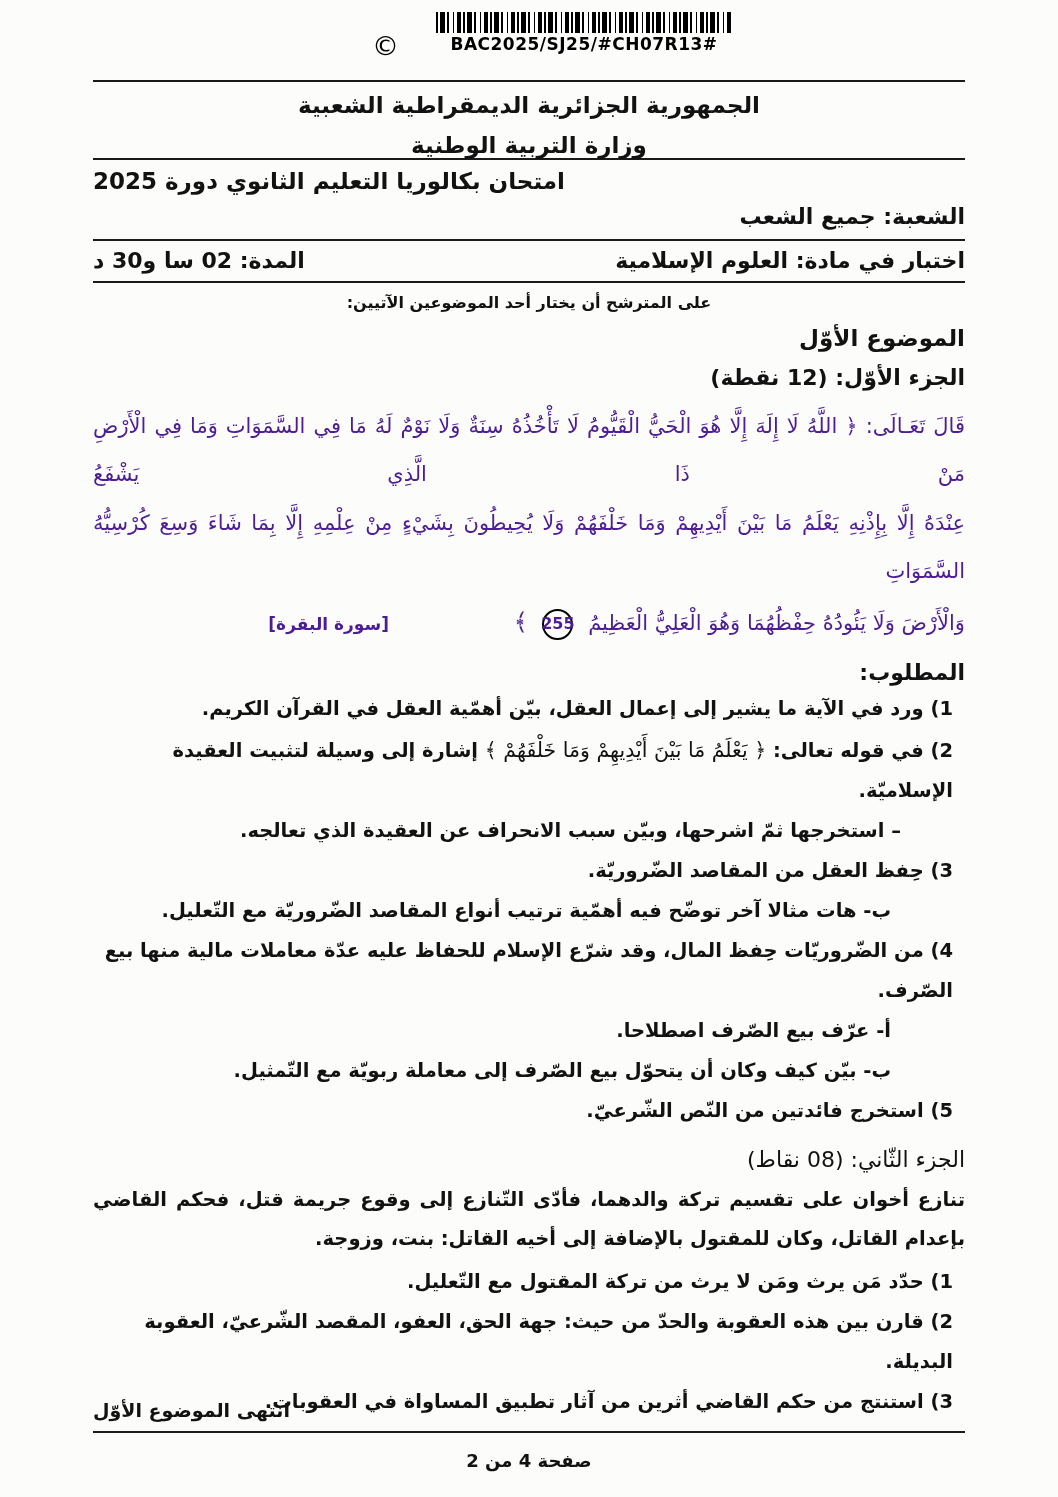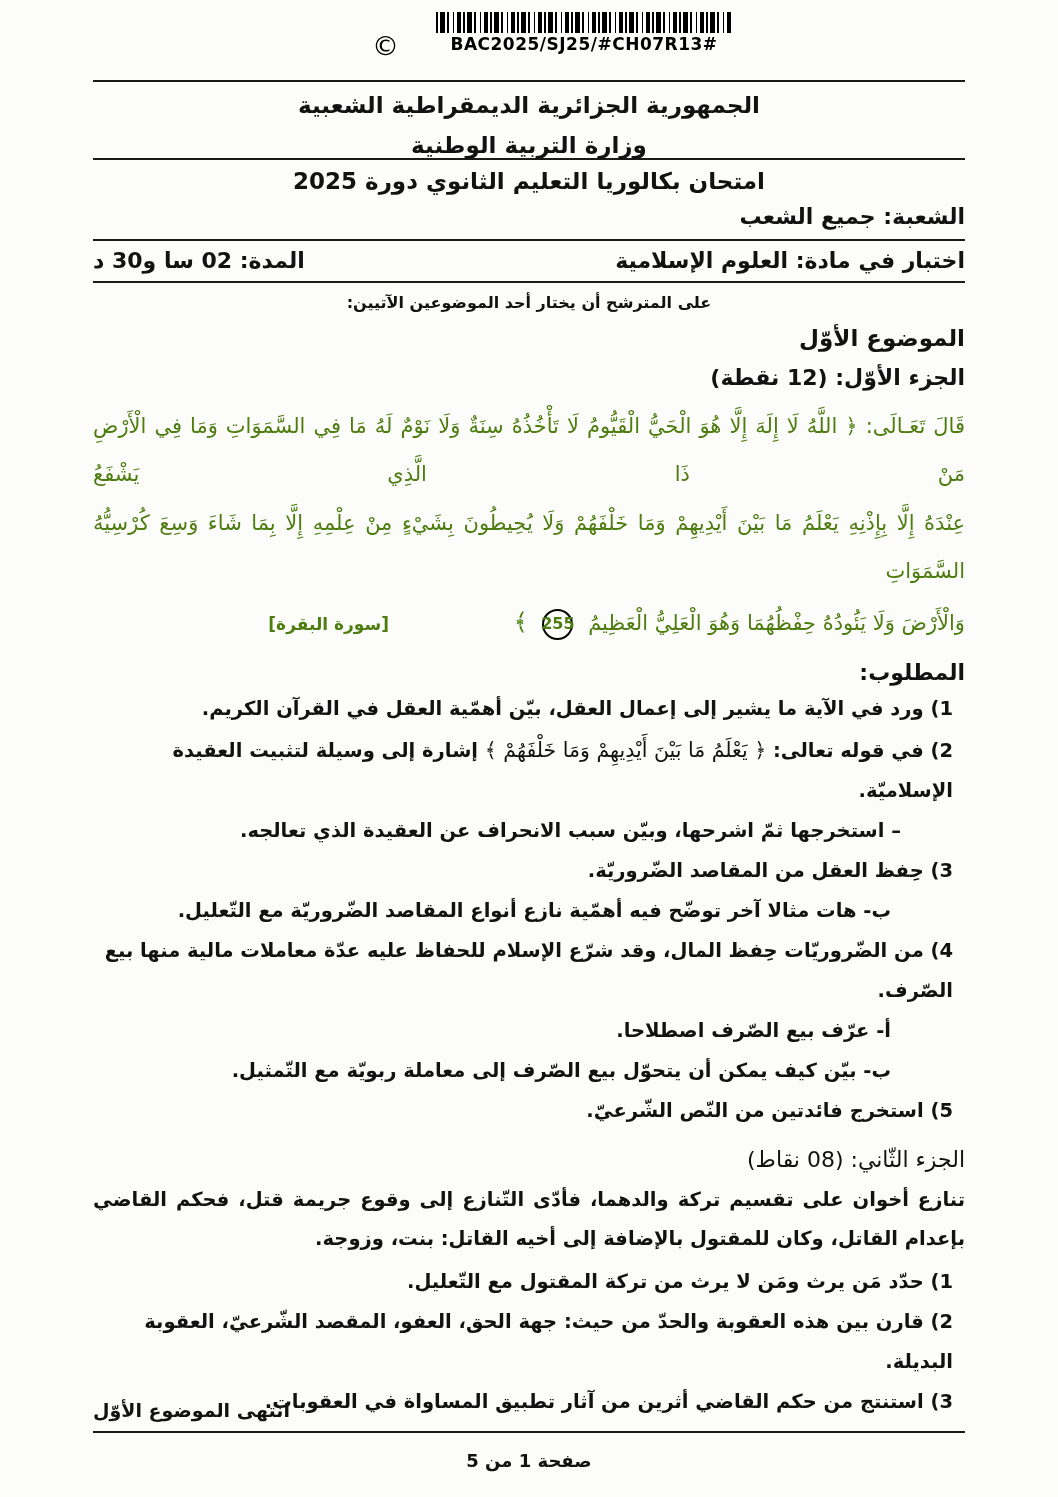--- a/index.html
+++ b/index.html
@@ -35,32 +35,32 @@
     margin-top:1px;text-align:center;
     font-weight:700;font-size:17px;letter-spacing:.5px;color:#000;
   }
 
   .rule{border-top:2px solid #1a1a1a;height:0;}
 
   
   .h-republic{text-align:center;font-size:23px;font-weight:700;margin-top:10px;}
   .h-ministry{text-align:center;font-size:23px;font-weight:700;margin-top:14px;}
   .h-office{text-align:right;font-size:22px;font-weight:700;margin-top:12px;margin-bottom:10px;}
-  .exam-session{text-align:center;font-size:23px;font-weight:700;margin-top:8px;}
+  .exam-session{text-align:left;font-size:23px;font-weight:700;margin-top:8px;}
   .stream{text-align:right;font-size:22px;font-weight:700;margin-top:10px;margin-bottom:10px;}
   .row-subject{display:flex;justify-content:space-between;align-items:baseline;
     padding:7px 0 8px;font-size:22px;font-weight:700;}
 
   
   .instruction{text-align:center;font-size:16px;font-weight:700;margin-top:10px;}
   .topic{font-size:23px;font-weight:700;margin-top:13px;}
   .part-title{text-align:right;font-size:22px;font-weight:700;margin-top:14px;}
 
   
-  .verse{margin-top:12px;font-weight:400;font-size:21px;color:#4d7c0f;}
+  .verse{margin-top:12px;font-weight:400;font-size:21px;color:#4c1d95;}
   .verse-line{line-height:2.3;}
   .verse-just{text-align:justify;text-align-last:justify;}
   .verse-line3{text-align:right;}
   .verse-num{
     display:inline-flex;align-items:center;justify-content:center;
     width:27px;height:27px;border:2px solid #000;border-radius:50%;
     font-size:16px;font-weight:700;margin:0 8px;vertical-align:middle;
   }
   .verse-close{font-size:24px;}
   .verse-source{font-size:17px;font-weight:700;margin-right:118px;vertical-align:middle;}
@@ -134,35 +134,35 @@
 
     <div class="required">المطلوب:</div>
 
     <div class="questions">
       <div class="q-line q-main">1) ورد في الآية ما يشير إلى إعمال العقل، بيّن أهمّية العقل في القرآن الكريم.</div>
       <div class="q-line q-main">
         <span>2) في قوله تعالى: </span><span class="quran-inline">﴿ يَعْلَمُ مَا بَيْنَ أَيْدِيهِمْ وَمَا خَلْفَهُمْ ﴾</span><span> إشارة إلى وسيلة لتثبيت العقيدة الإسلاميّة.</span>
       </div>
       <div class="q-line q-dash">– استخرجها ثمّ اشرحها، وبيّن سبب الانحراف عن العقيدة الذي تعالجه.</div>
       <div class="q-line q-main">3) حِفظ العقل من المقاصد الضّروريّة.</div>
-      <div class="q-line q-sub">ب- هات مثالا آخر توضّح فيه أهمّية نازع أنواع المقاصد الضّروريّة مع التّعليل.</div>
+      <div class="q-line q-sub">ب- هات مثالا آخر توضّح فيه أهمّية ترتيب أنواع المقاصد الضّروريّة مع التّعليل.</div>
       <div class="q-line q-main">4) من الضّروريّات حِفظ المال، وقد شرّع الإسلام للحفاظ عليه عدّة معاملات مالية منها بيع الصّرف.</div>
       <div class="q-line q-sub">أ- عرّف بيع الصّرف اصطلاحا.</div>
-      <div class="q-line q-sub">ب- بيّن كيف يمكن أن يتحوّل بيع الصّرف إلى معاملة ربويّة مع التّمثيل.</div>
+      <div class="q-line q-sub">ب- بيّن كيف وكان أن يتحوّل بيع الصّرف إلى معاملة ربويّة مع التّمثيل.</div>
       <div class="q-line q-main">5) استخرج فائدتين من النّص الشّرعيّ.</div>
     </div>
 
     <div class="part2-title">الجزء الثّاني: (08 نقاط)</div>
     <div class="scenario">تنازع أخوان على تقسيم تركة والدهما، فأدّى التّنازع إلى وقوع جريمة قتل، فحكم القاضي بإعدام القاتل، وكان للمقتول بالإضافة إلى أخيه القاتل: بنت، وزوجة.</div>
 
     <div class="questions">
       <div class="q-line q-main">1) حدّد مَن يرث ومَن لا يرث من تركة المقتول مع التّعليل.</div>
       <div class="q-line q-main">2) قارن بين هذه العقوبة والحدّ من حيث: جهة الحق، العفو، المقصد الشّرعيّ، العقوبة البديلة.</div>
       <div class="q-line q-main">3) استنتج من حكم القاضي أثرين من آثار تطبيق المساواة في العقوبات.</div>
     </div>
 
   </div>
 
   <div class="end-note">انتهى الموضوع الأوّل</div>
   <div class="footer-rule"></div>
-  <div class="page-number">صفحة 1 من 5</div>
+  <div class="page-number">صفحة 4 من 2</div>
 
 </div>
 
 </body></html>

